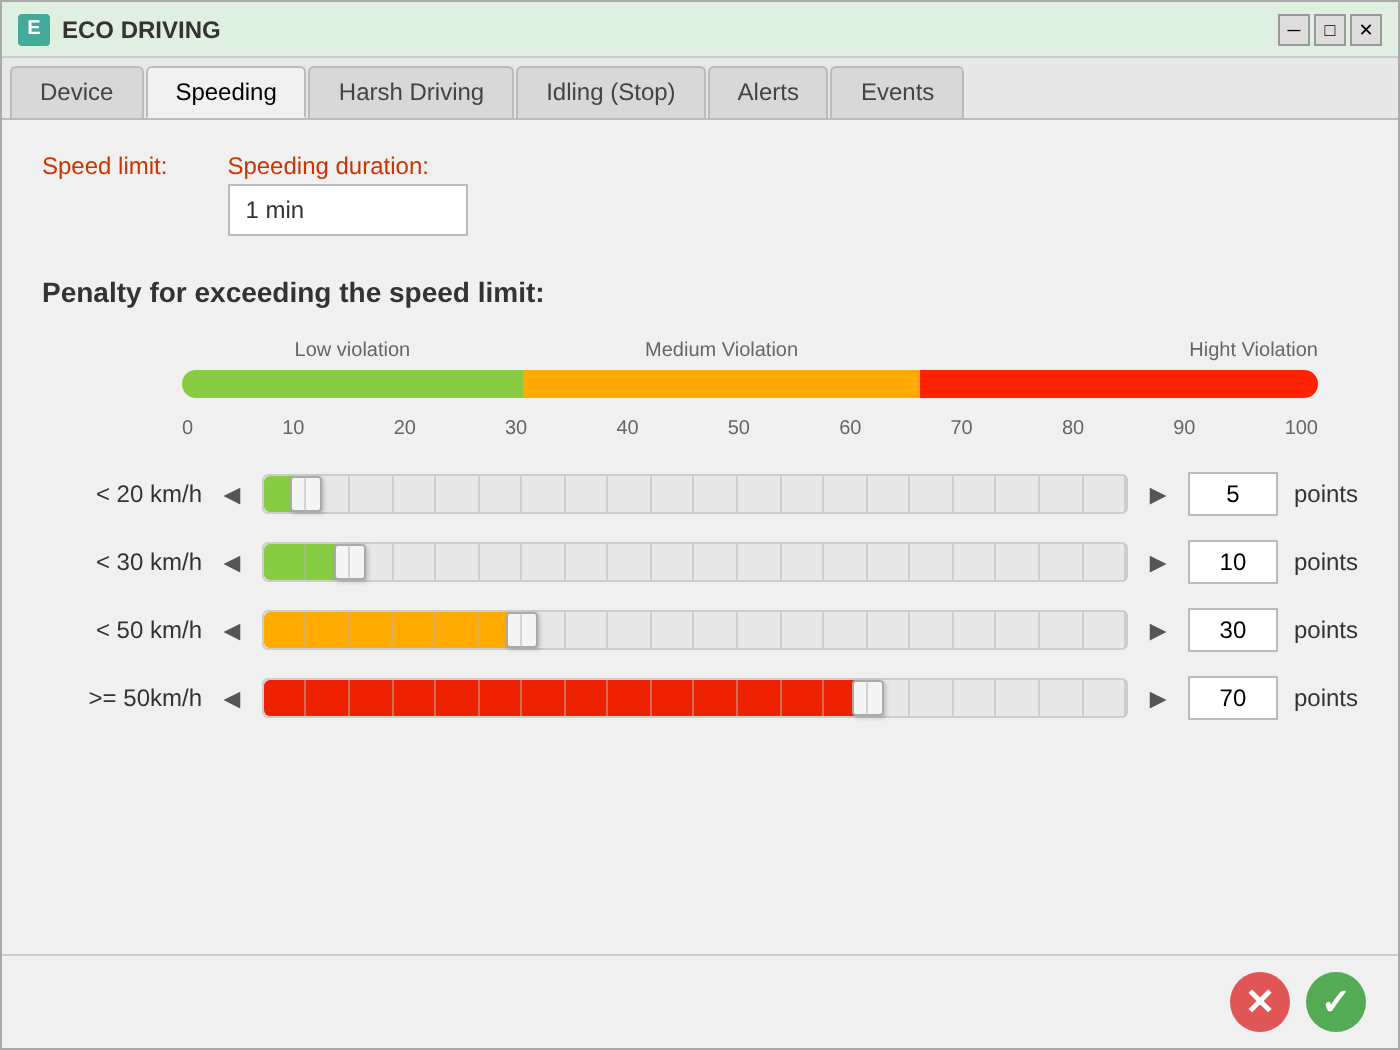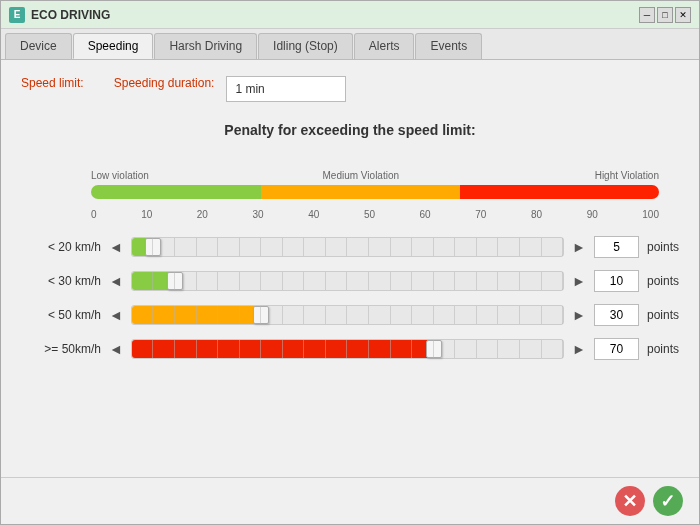--- a/index.html
+++ b/index.html
@@ -14,25 +14,25 @@
     .title-controls { display: flex; gap: 2px; }
     .title-btn { width: 16px; height: 16px; border: 1px solid #999; background: #ddd; display: flex; align-items: center; justify-content: center; font-size: 9px; cursor: pointer; }
 
     .tabs { display: flex; background: #e8e8e8; border-bottom: 1px solid #bbb; padding-top: 4px; padding-left: 4px; gap: 1px; }
     .tab { padding: 5px 14px; border: 1px solid #bbb; border-bottom: none; background: #d8d8d8; cursor: pointer; font-size: 12px; color: #444; border-radius: 3px 3px 0 0; }
     .tab.active { background: #f0f0f0; border-bottom: 1px solid #f0f0f0; color: #000; font-weight: normal; }
 
     .content { flex: 1; padding: 16px 20px; overflow: auto; }
 
     .form-row { display: flex; gap: 30px; margin-bottom: 20px; }
-    .field-group { display: flex; flex-direction: row; gap: 12px; }
+    .field-group { display: flex; flex-direction: column; gap: 2px; }
     .field-label { color: #cc3300; font-size: 12px; }
     .field-input { border: 1px solid #bbb; background: white; padding: 4px 8px; width: 120px; font-size: 12px; color: #333; height: 26px; }
 
-    .section-title { font-size: 14px; font-weight: bold; color: #333; margin-bottom: 32px; text-align: center; }
+    .section-title { font-size: 14px; font-weight: bold; color: #333; margin-bottom: 16px; }
 
     .chart-area { margin-bottom: 16px; padding: 0 10px; }
 
     .gradient-bar-container { position: relative; margin-left: 60px; margin-right: 10px; height: 20px; margin-bottom: 4px; }
     .gradient-bar { height: 14px; border-radius: 7px; background: linear-gradient(to right, #88cc44 0%, #88cc44 30%, #ffaa00 30%, #ffaa00 65%, #ff2200 65%, #ff2200 100%); margin-top: 3px; }
 
     .scale-row { display: flex; justify-content: space-between; margin-left: 60px; margin-right: 10px; }
     .scale-num { font-size: 10px; color: #666; }
 
     .slider-row { display: flex; align-items: center; margin-bottom: 12px; gap: 8px; }
@@ -85,21 +85,21 @@
         <span class="field-label">Speeding duration:</span>
         <input class="field-input" type="text" value="1 min" style="">
       </div>
     </div>
 
     <div class="section-title">Penalty for exceeding the speed limit:</div>
 
     <div class="chart-area">
 
       <div style="display:flex; margin-left:60px; margin-right:10px; margin-bottom:4px;">
-        <div style="flex:0 0 30%; font-size:10px; color:#666;">Low violation</div>
+        <div style="flex:0 0 30%; text-align:center; font-size:10px; color:#666;">Low violation</div>
         <div style="flex:0 0 35%; text-align:center; font-size:10px; color:#666;">Medium Violation</div>
         <div style="flex:0 0 35%; text-align:right; font-size:10px; color:#666;">Hight Violation</div>
       </div>
 
       <div class="gradient-bar-container">
         <div class="gradient-bar"></div>
       </div>
 
       <div class="scale-row">
         <span class="scale-num">0</span>

